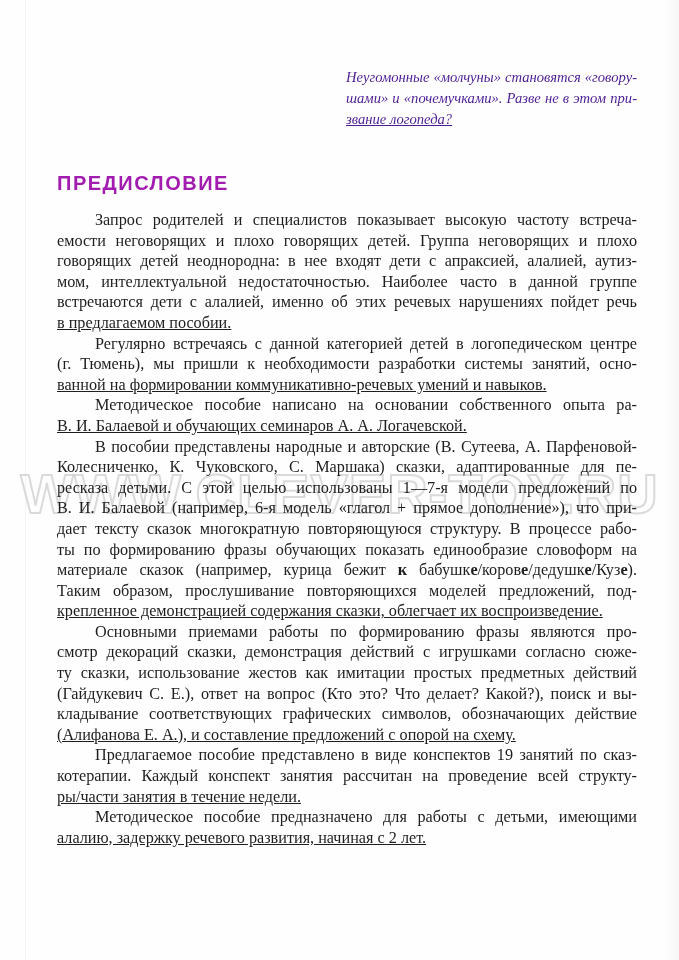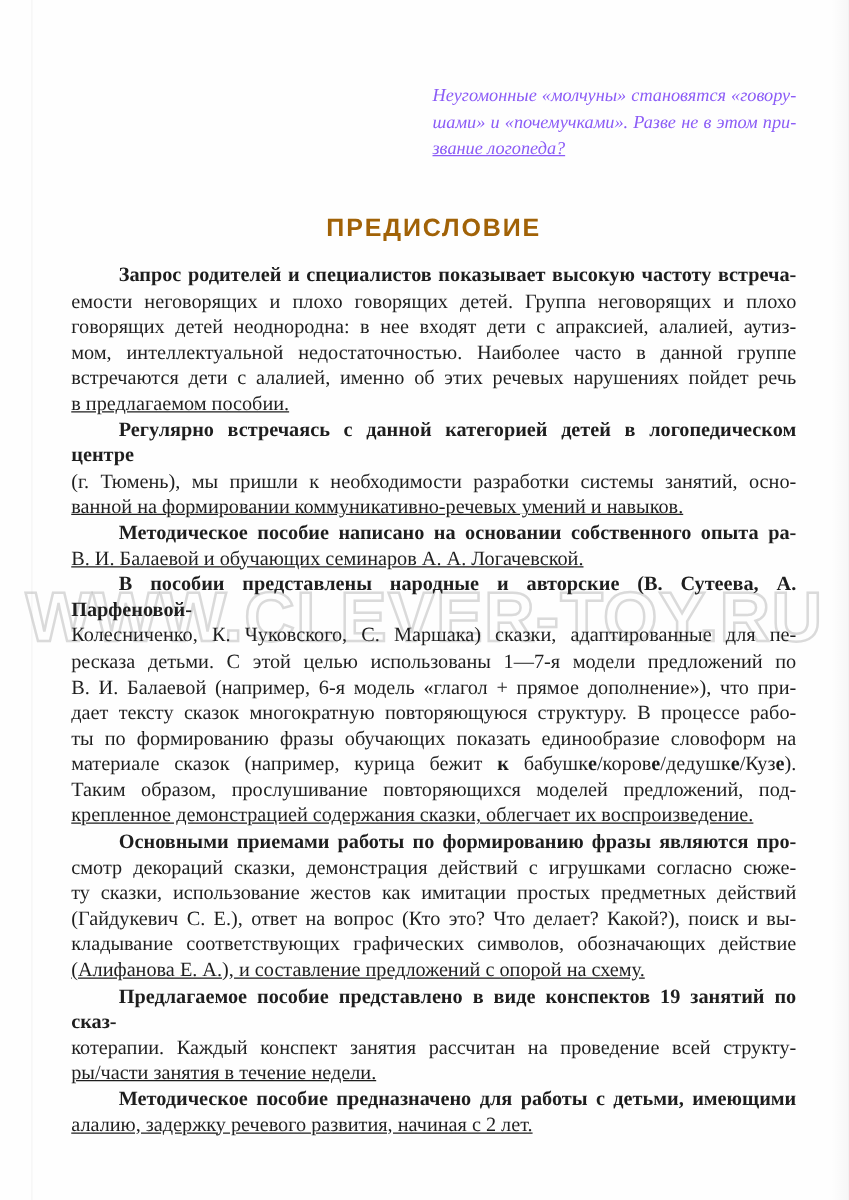--- a/index.html
+++ b/index.html
@@ -37,43 +37,42 @@
     margin: 0 42px 0 57px;
     width: 580px;
   }
   .epigraph {
     margin-top: 67px;
     margin-left: 289px;
     width: 291px;
     font-style: italic;
     font-size: 14.6px;
     line-height: 21px;
-    color: #8b5cf6;
+    color: #4c1d95;
   }
   .heading {
     margin-top: 42px;
-    text-align: center;
     font-family: "Liberation Sans", "DejaVu Sans", sans-serif;
     font-weight: 700;
     font-size: 20px;
     letter-spacing: 1.5px;
-    color: #a16207;
+    color: #a21caf;
   }
   .body-text {
     margin-top: 15px;
     font-size: 16.2px;
     line-height: 20.6px;
   }
   .line {
     text-align: justify;
     text-align-last: justify;
     white-space: normal;
   }
   .line.last { text-align-last: left; text-decoration: underline; }
-  .para .line.first { text-indent: 38px; font-weight: bold; }
+  .para .line.first { text-indent: 38px; }
   .epigraph .line.first { text-indent: 0; }
   .watermark {
     position: absolute;
     z-index: 1;
     top: 461px;
     left: 50%;
     transform: translateX(-50%);
     font-family: "Liberation Sans", "DejaVu Sans", sans-serif;
     font-weight: 700;
     font-size: 56px;

